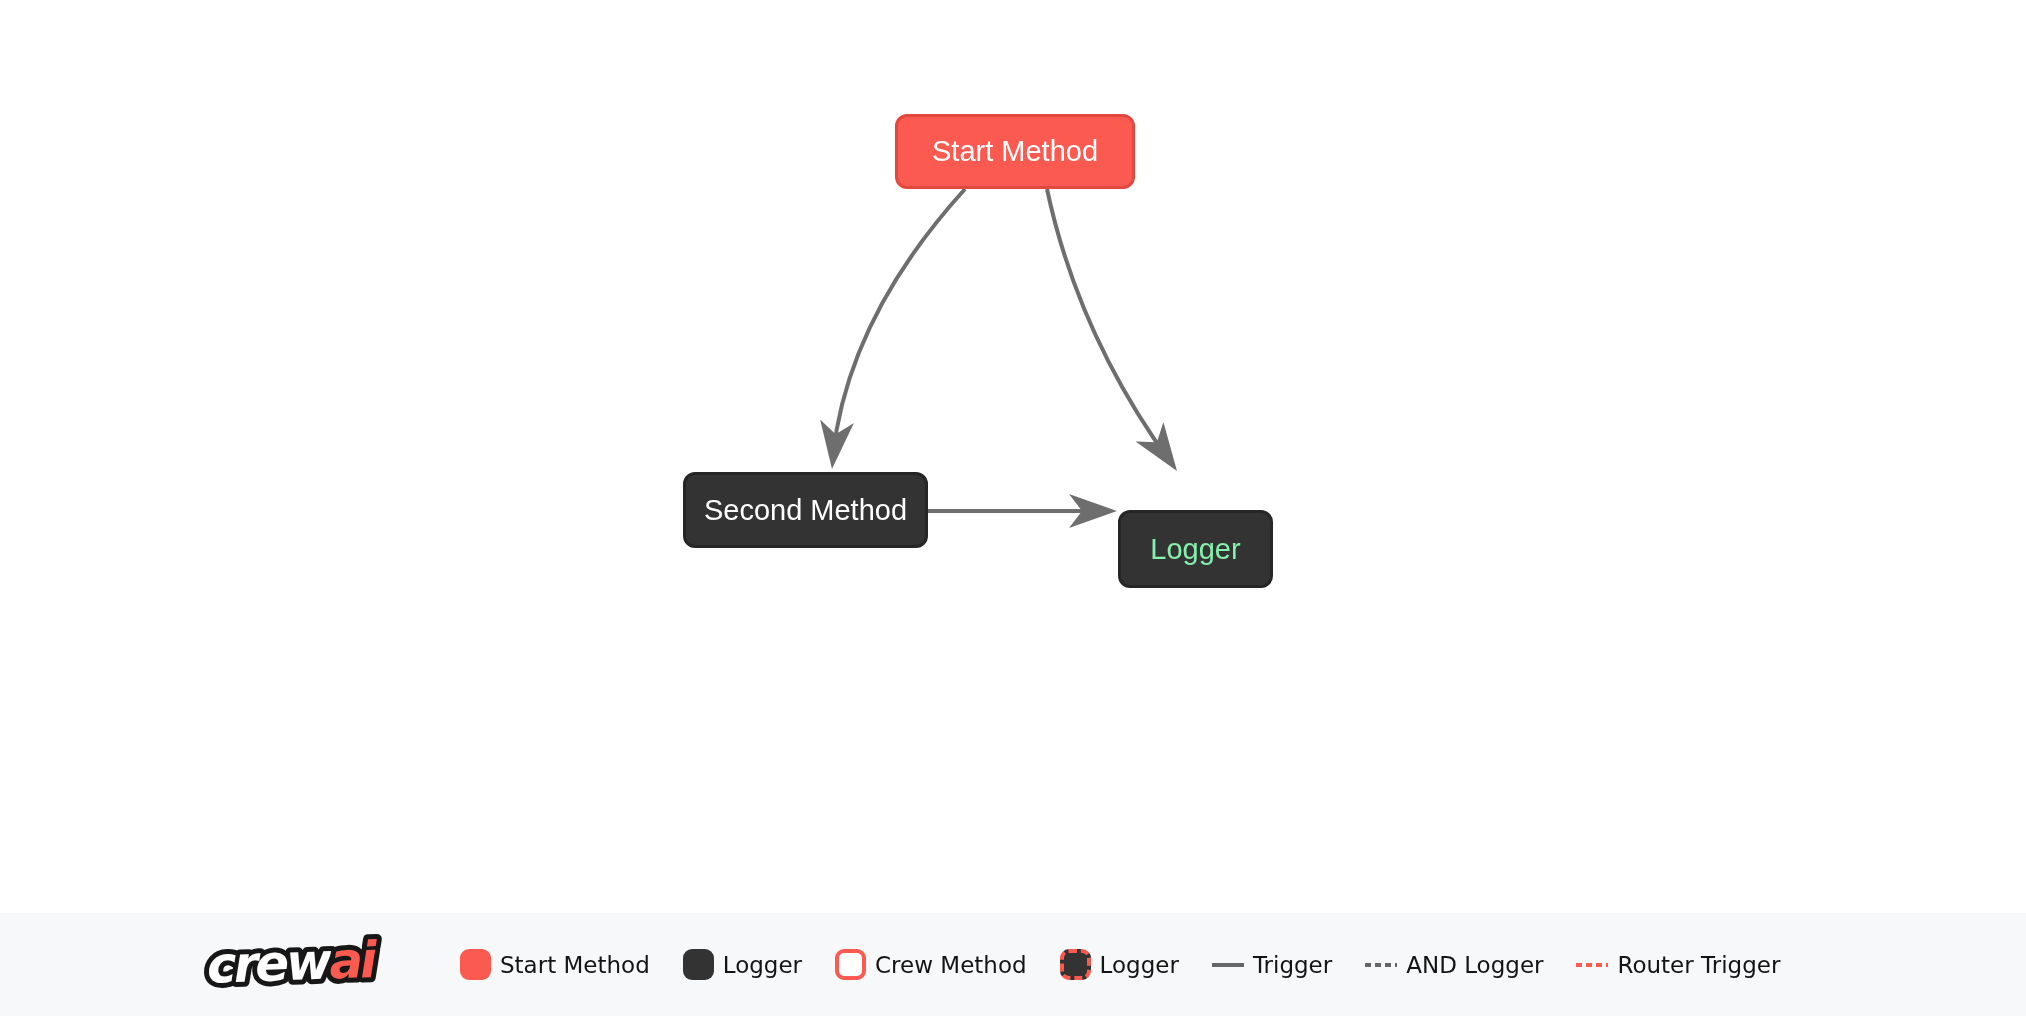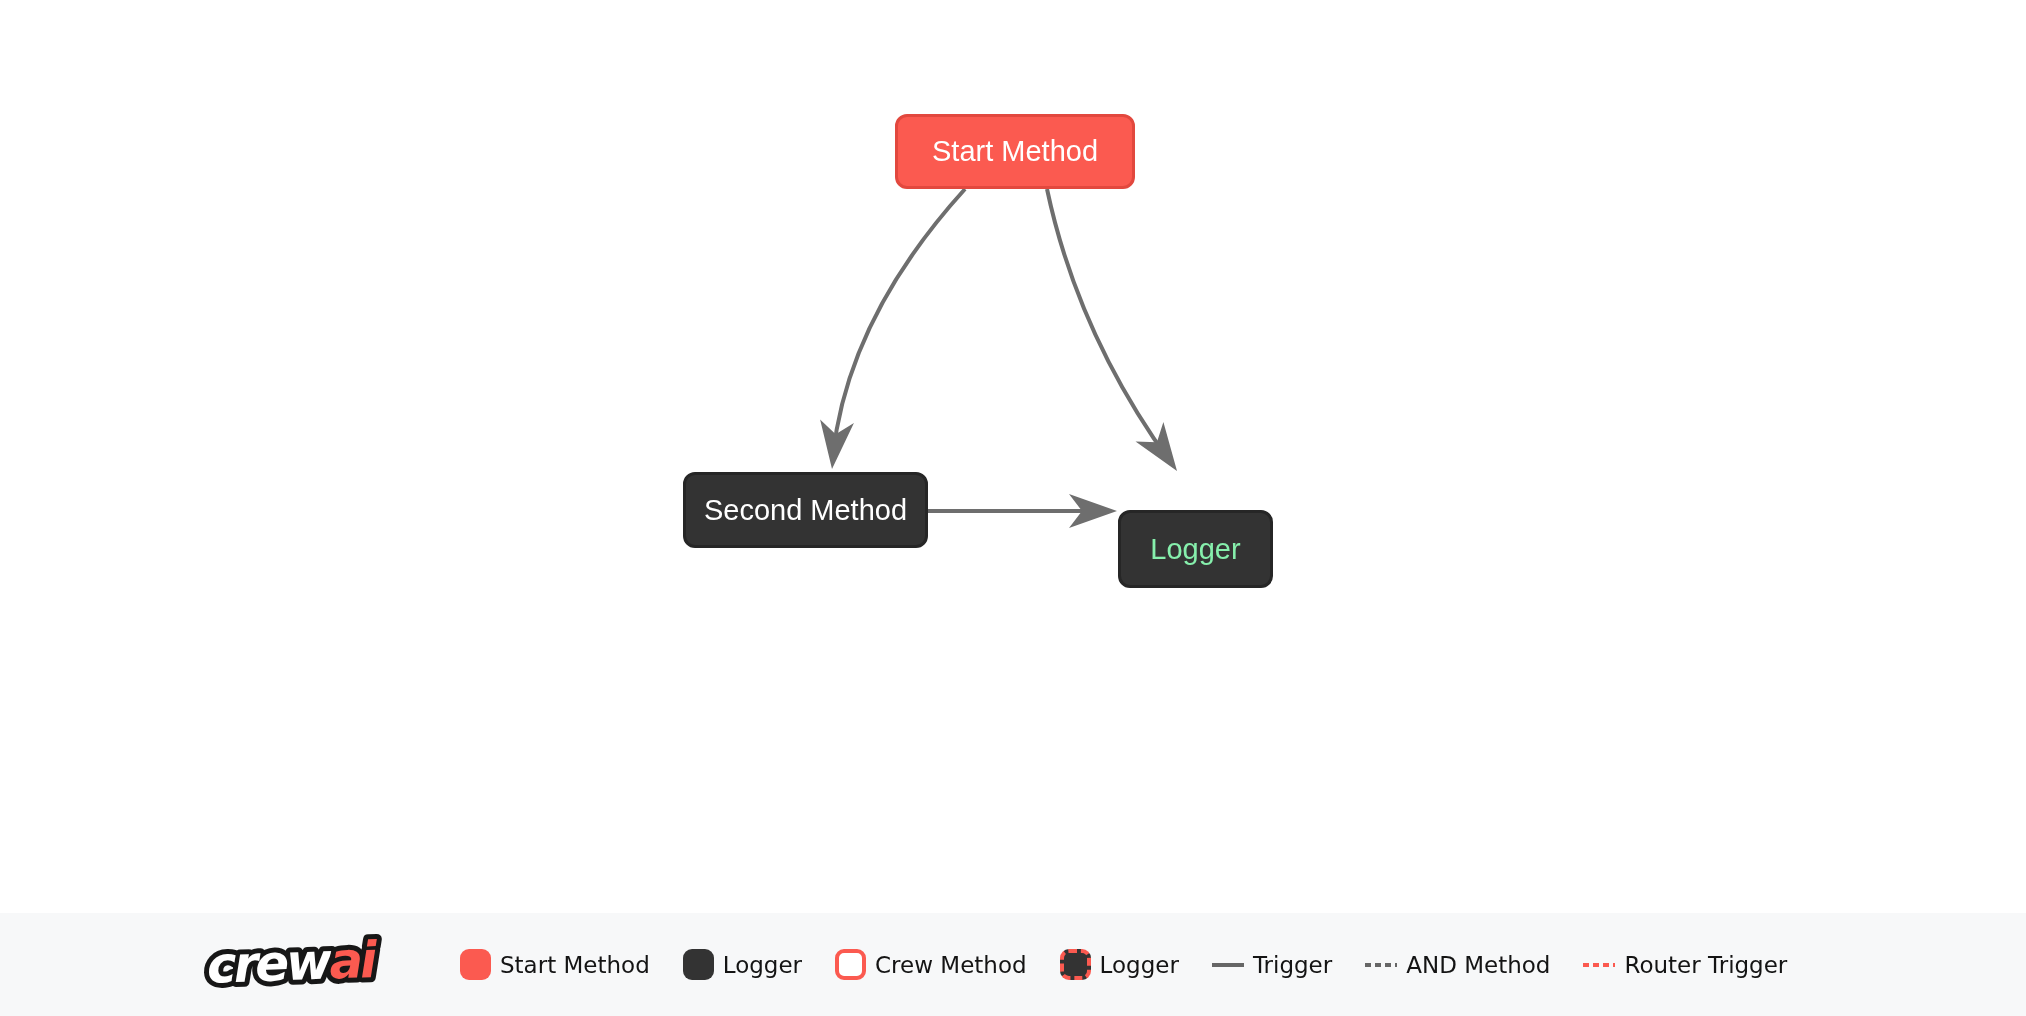--- a/index.html
+++ b/index.html
@@ -146,20 +146,20 @@
     <span class="legend-label">Logger</span>
   </div>
 
   <div class="legend-item">
     <span class="swatch-line sw-line-solid"></span>
     <span class="legend-label">Trigger</span>
   </div>
 
   <div class="legend-item">
     <span class="swatch-line sw-line-dashed"></span>
-    <span class="legend-label">AND Method</span>
+    <span class="legend-label">AND Logger</span>
   </div>
 
   <div class="legend-item">
     <span class="swatch-line sw-line-dashed-red"></span>
     <span class="legend-label">Router Trigger</span>
   </div>
 </div>
 
 </body></html>

